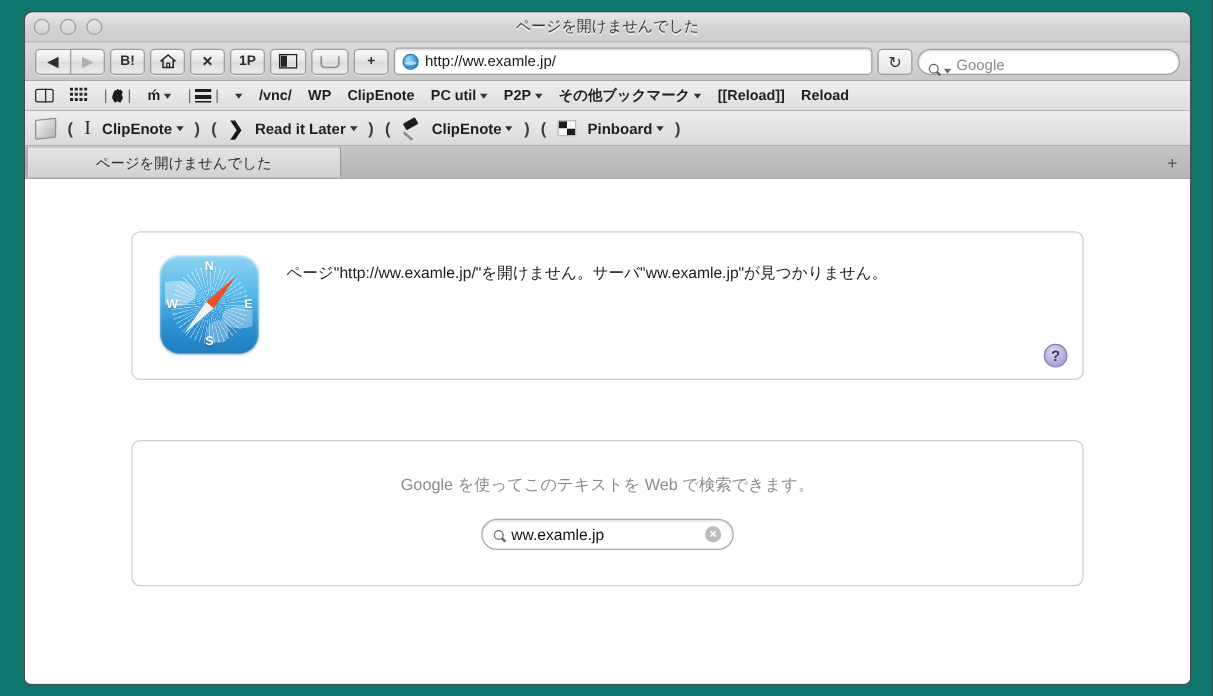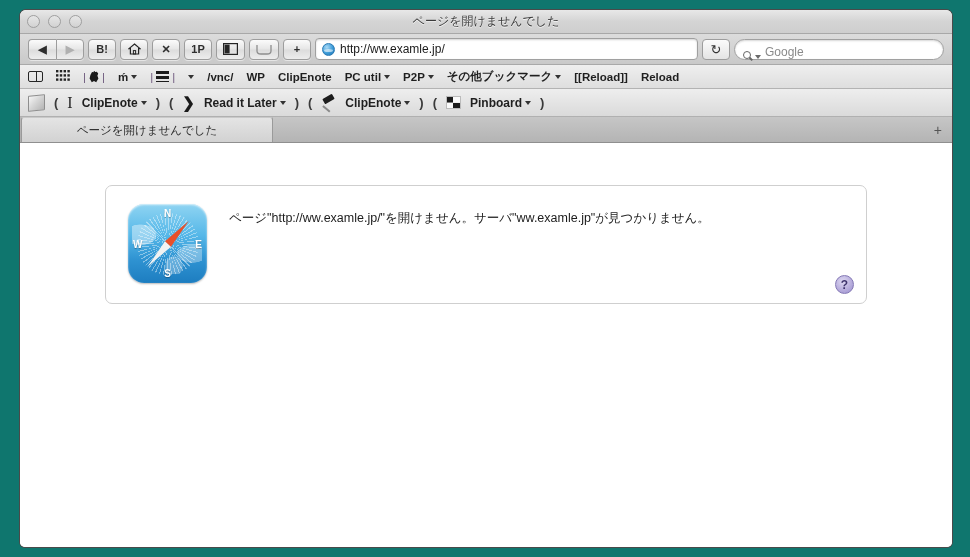--- a/index.html
+++ b/index.html
@@ -543,16 +543,24 @@
           <span class="ltr s">S</span>
           <span class="ltr w">W</span>
           <span class="ltr e">E</span>
         </div>
         <div class="err-body">
           <div class="err-desc">ページ"http://ww.examle.jp/"を開けません。サーバ"ww.examle.jp"が見つかりません。</div>
         </div>
         <div class="helpbtn">?</div>
       </div>
 
+      <div class="panel panel-search">
+        <div class="search-hint">Google を使ってこのテキストを Web で検索できます。</div>
+        <div class="search-field">
+          <span class="mag"></span>
+          <span class="sf-text">ww.examle.jp</span>
+          <span class="clearbtn">×</span>
+        </div>
+      </div>
 
     </div>
   </div>
 </div>
 
 </body></html>

